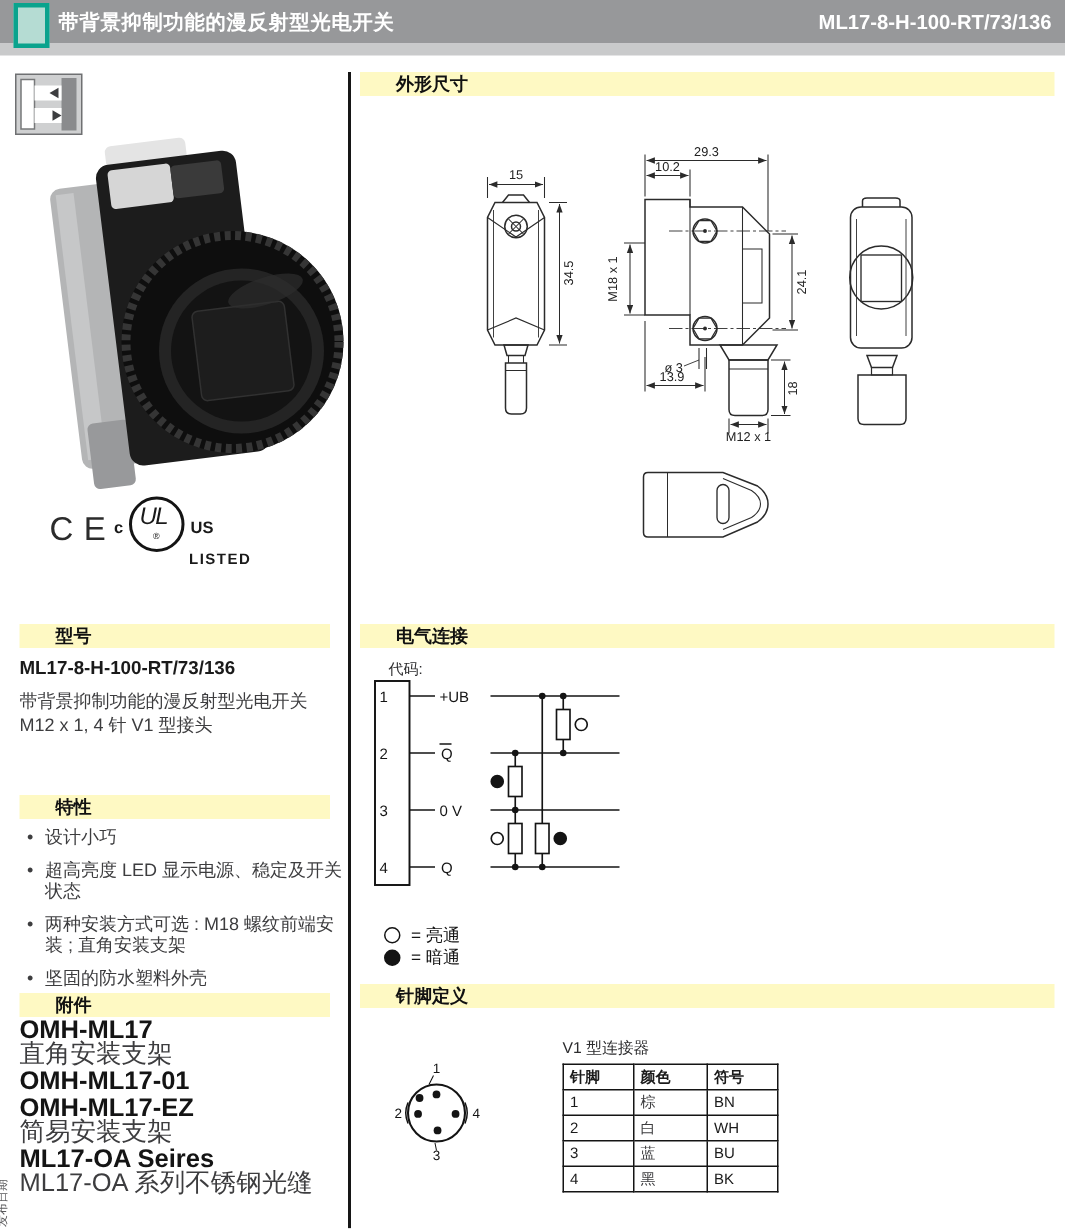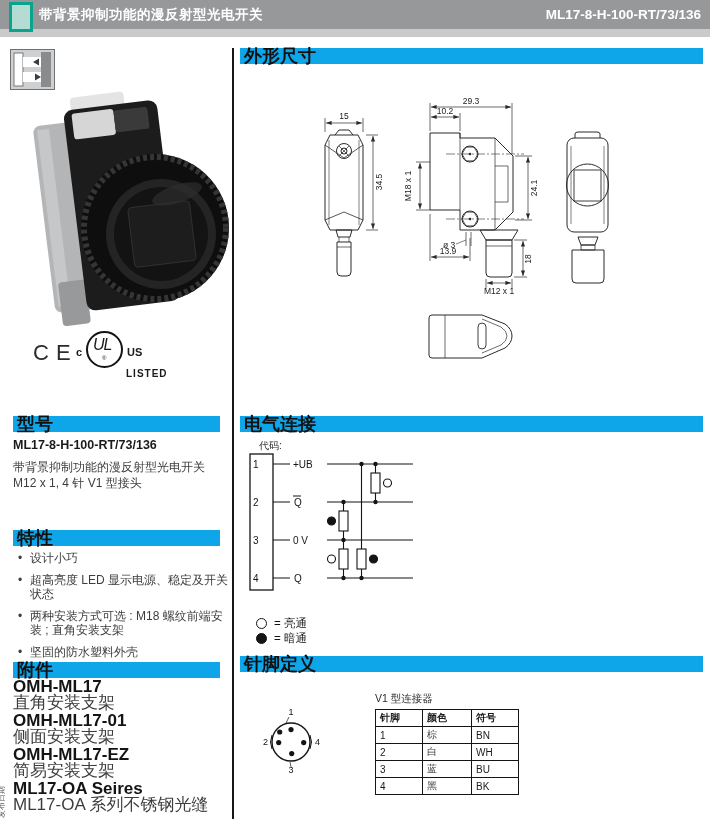--- a/index.html
+++ b/index.html
@@ -9,21 +9,21 @@
   }
   
   .topbar{position:absolute;left:0;top:0;width:710px;height:29px;background:#97989a;}
   .topbar-strip{position:absolute;left:0;top:29px;width:710px;height:8px;background:#c9cacb;}
   .brand-square{position:absolute;left:9px;top:2px;width:18px;height:24px;background:#b5dcd3;border:3px solid #0aa38d;z-index:5;}
   .doc-title{position:absolute;left:39px;top:0;height:29px;line-height:29px;color:#fff;font-size:13.5px;font-weight:bold;letter-spacing:.5px;}
   .doc-model{position:absolute;right:9px;top:0;height:29px;line-height:29px;color:#fff;font-size:13.5px;font-weight:bold;}
   
   .vdivider{position:absolute;left:232px;top:48px;width:2px;height:771px;background:#161616;}
   
-  .bar{position:absolute;height:16px;background:#0ea5e9;color:#111;font-weight:bold;font-size:18px;line-height:16px;padding-left:4px;box-sizing:border-box;}
+  .bar{position:absolute;height:16px;background:#fef9c3;color:#111;font-weight:bold;font-size:12px;line-height:16px;padding-left:24px;box-sizing:border-box;}
   .bar-left{left:13px;width:207px;}
   .bar-right{left:240px;width:463px;}
   
   .model-name{position:absolute;left:13px;top:438px;font-size:12.5px;font-weight:bold;}
   .model-desc{position:absolute;left:13px;top:459px;font-size:12px;line-height:16px;color:#3d3d3f;}
   .features{position:absolute;left:13px;top:551px;width:217px;margin:0;padding:0;list-style:none;font-size:12px;color:#3d3d3f;}
   .features li{position:relative;padding-left:17px;margin-bottom:7px;line-height:14.5px;}
   .features li:before{content:"•";position:absolute;left:5px;top:0;color:#3d3d3f;}
   .accessories{position:absolute;left:13px;top:679px;width:217px;font-size:17px;}
   .acc-item{margin-bottom:2px;}
@@ -133,21 +133,20 @@
   </ul>
 
   <div class="bar bar-left" style="top:662px;">附件</div>
   <div class="accessories">
     <div class="acc-item">
       <div class="acc-name">OMH-ML17</div>
       <div class="acc-desc">直角安装支架</div>
     </div>
     <div class="acc-item">
       <div class="acc-name">OMH-ML17-01</div>
-      <div class="acc-desc">侧面安装支架</div>
     </div>
     <div class="acc-item">
       <div class="acc-name">OMH-ML17-EZ</div>
       <div class="acc-desc">简易安装支架</div>
     </div>
     <div class="acc-item">
       <div class="acc-name">ML17-OA Seires</div>
       <div class="acc-desc">ML17-OA 系列不锈钢光缝</div>
     </div>
   </div>

